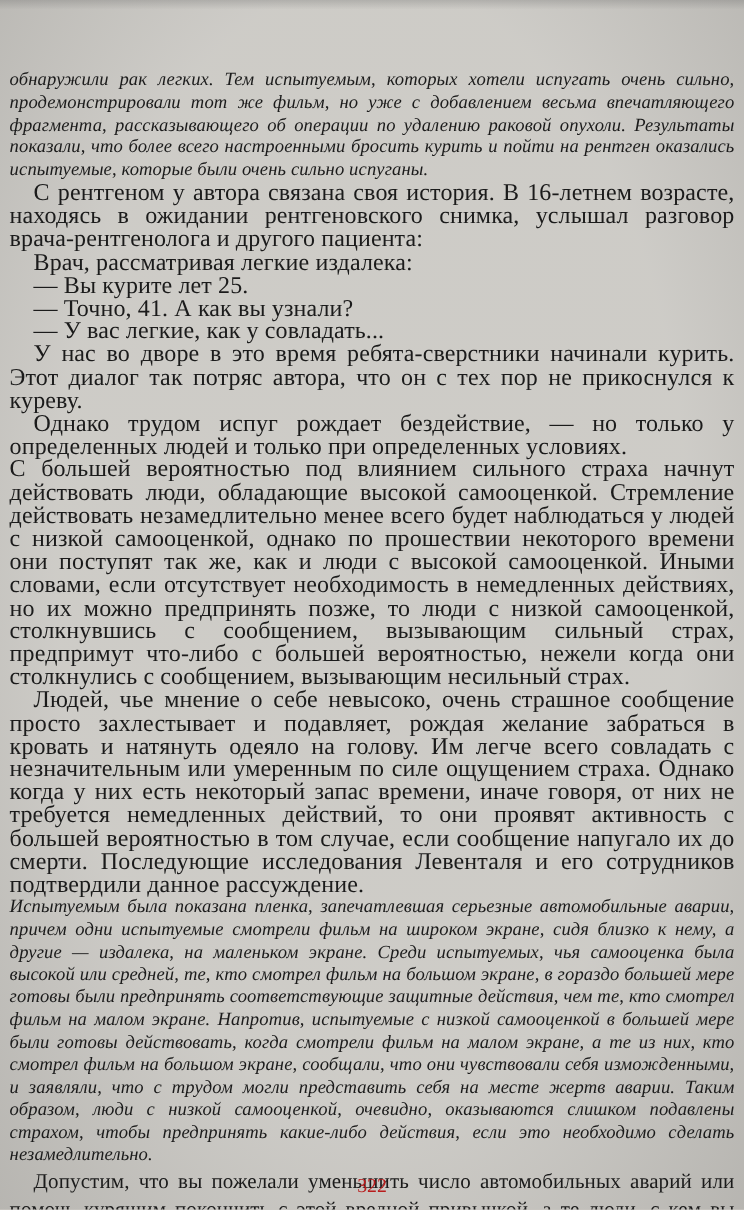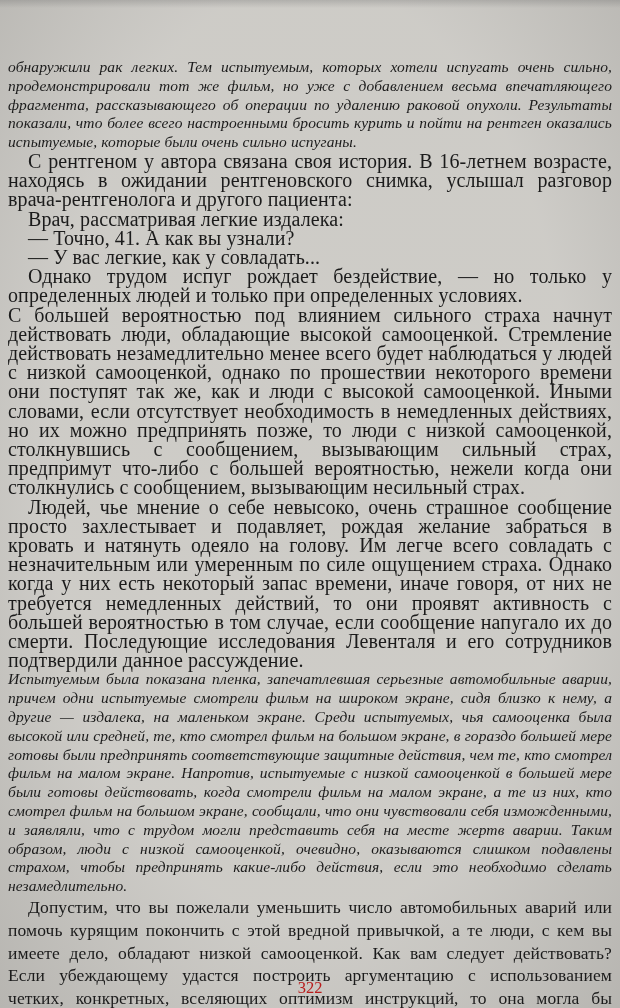--- a/index.html
+++ b/index.html
@@ -64,22 +64,24 @@
 </head>
 <body>
 
 <div class="scan-vignette"></div>
 
 <div class="page">
   <main class="page-body">
       <p class="para-small-italic">обнаружили рак легких. Тем испытуемым, которых хотели испугать очень сильно, продемонстрировали тот же фильм, но уже с добавлением весьма впечатляющего фрагмента, рассказывающего об операции по удалению раковой опухоли. Результаты показали, что более всего настроенными бросить курить и пойти на рентген оказались испытуемые, которые были очень сильно испуганы.</p>
       <p class="para-body indent">С рентгеном у автора связана своя история. В 16-летнем возрасте, находясь в ожидании рентгеновского снимка, услышал разговор врача-рентгенолога и другого пациента:</p>
       <p class="para-body indent">Врач, рассматривая легкие издалека:</p>
+      <p class="para-body indent">— Вы курите лет 25.</p>
       <p class="para-body indent">— Точно, 41. А как вы узнали?</p>
       <p class="para-body indent">— У вас легкие, как у совладать...</p>
+      <p class="para-body indent">У нас во дворе в это время ребята-сверстники начинали курить. Этот диалог так потряс автора, что он с тех пор не прикоснулся к куреву.</p>
       <p class="para-body indent">Однако трудом испуг рождает бездействие, — но только у определенных людей и только при определенных условиях.</p>
       <p class="para-body">С большей вероятностью под влиянием сильного страха начнут действовать люди, обладающие высокой самооценкой. Стремление действовать незамедлительно менее всего будет наблюдаться у людей с низкой самооценкой, однако по прошествии некоторого времени они поступят так же, как и люди с высокой самооценкой. Иными словами, если отсутствует необходимость в немедленных действиях, но их можно предпринять позже, то люди с низкой самооценкой, столкнувшись с сообщением, вызывающим сильный страх, предпримут что-либо с большей вероятностью, нежели когда они столкнулись с сообщением, вызывающим несильный страх.</p>
       <p class="para-body indent">Людей, чье мнение о себе невысоко, очень страшное сообщение просто захлестывает и подавляет, рождая желание забраться в кровать и натянуть одеяло на голову. Им легче всего совладать с незначительным или умеренным по силе ощущением страха. Однако когда у них есть некоторый запас времени, иначе говоря, от них не требуется немедленных действий, то они проявят активность с большей вероятностью в том случае, если сообщение напугало их до смерти. Последующие исследования Левенталя и его сотрудников подтвердили данное рассуждение.</p>
       <p class="para-small-italic">Испытуемым была показана пленка, запечатлевшая серьезные автомобильные аварии, причем одни испытуемые смотрели фильм на широком экране, сидя близко к нему, а другие — издалека, на маленьком экране. Среди испытуемых, чья самооценка была высокой или средней, те, кто смотрел фильм на большом экране, в гораздо большей мере готовы были предпринять соответствующие защитные действия, чем те, кто смотрел фильм на малом экране. Напротив, испытуемые с низкой самооценкой в большей мере были готовы действовать, когда смотрели фильм на малом экране, а те из них, кто смотрел фильм на большом экране, сообщали, что они чувствовали себя изможденными, и заявляли, что с трудом могли представить себя на месте жертв аварии. Таким образом, люди с низкой самооценкой, очевидно, оказываются слишком подавлены страхом, чтобы предпринять какие-либо действия, если это необходимо сделать незамедлительно.</p>
       <p class="para-large indent">Допустим, что вы пожелали уменьшить число автомобильных аварий или помочь курящим покончить с этой вредной привычкой, а те люди, с кем вы имеете дело, обладают низкой самооценкой. Как вам следует действовать? Если убеждающему удастся построить аргументацию с использованием четких, конкретных, вселяющих оптимизм инструкций, то она могла бы вызвать у членов подобной аудитории ощущение того, что каждый из них способен побороть свой страх и</p>
     </main>
   <div class="page-number">322</div>
 </div>
 
 </body></html>

